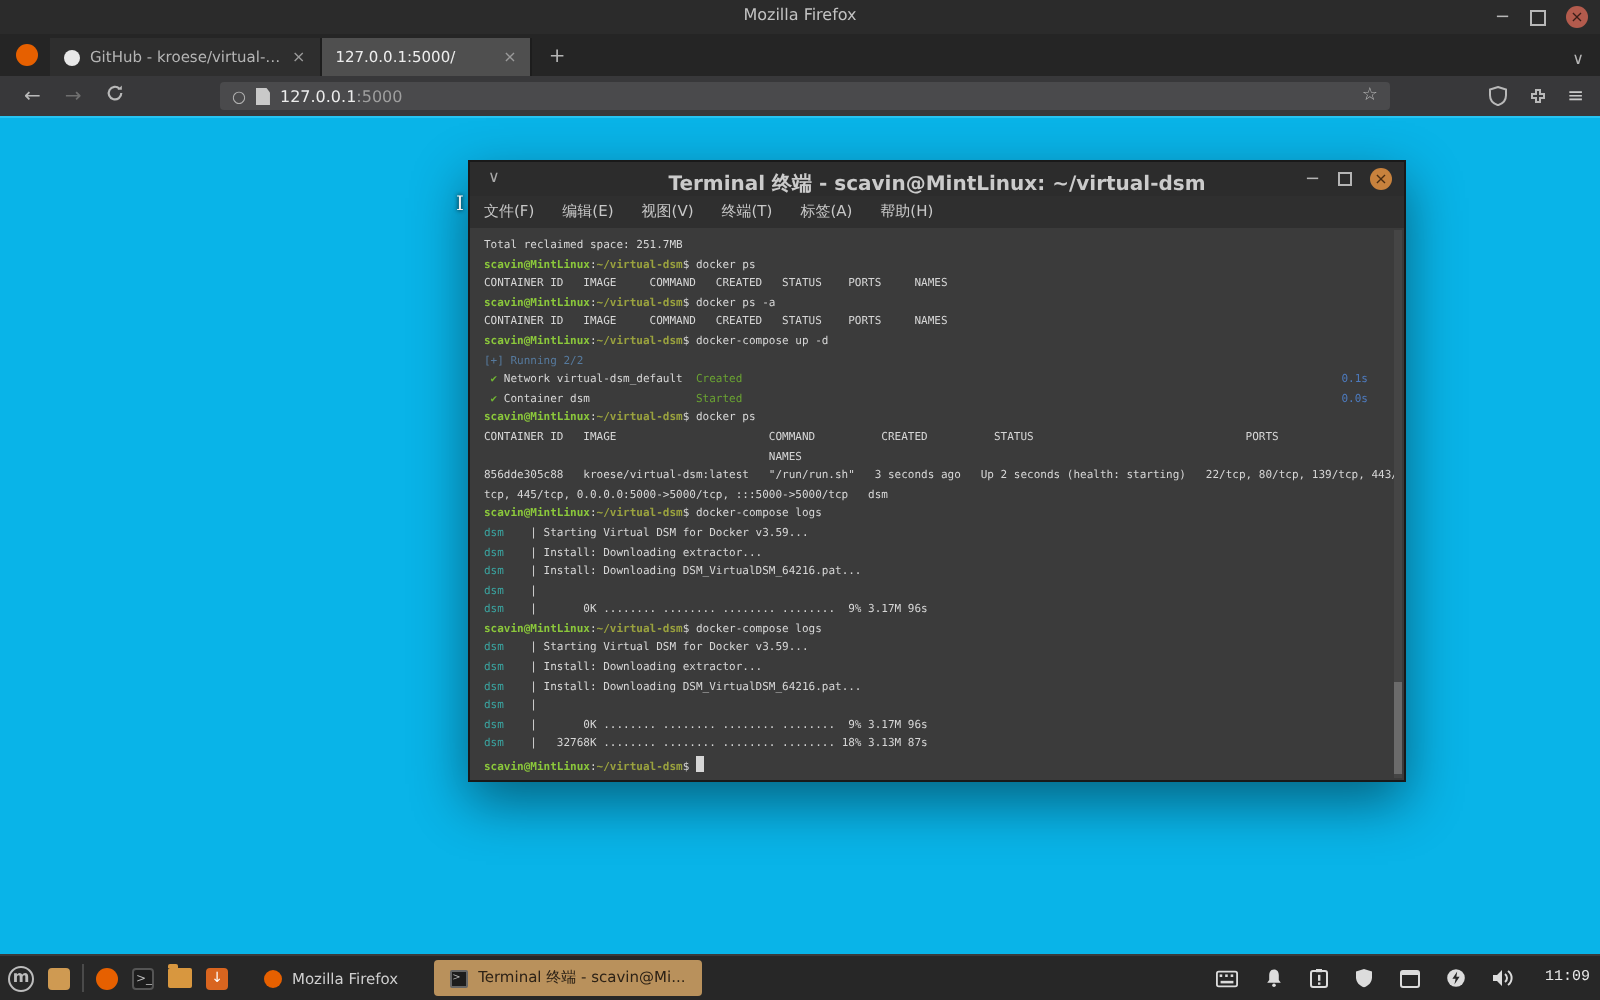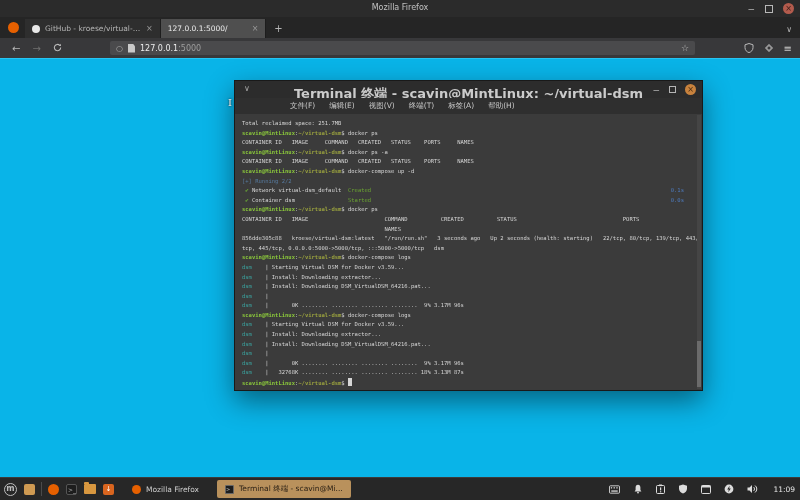--- a/index.html
+++ b/index.html
@@ -36,26 +36,26 @@
   .nav-right{position:absolute;right:8px;top:3px;display:flex;gap:10px;align-items:center;height:14px;}
   .nav-right svg{display:block;}
   .nav-ic-ham{color:#c9c9c9;font-size:10px;}
 
   .ff-page{position:absolute;top:58px;left:0;right:0;bottom:22px;background:#09b4e8;border-top:1px solid #27c4f2;}
 
   
   .term{position:absolute;left:234px;top:80px;width:469px;height:311px;background:#3b3b3b;border:1px solid #191919;box-sizing:border-box;box-shadow:0 10px 26px rgba(0,0,0,.45);}
   .term-titlebar{position:absolute;top:0;left:0;right:0;height:17px;background:#2c2c2c;border-bottom:1px solid #222;}
   .term-chevron{position:absolute;left:9px;top:3px;color:#a8a8a8;font-size:8px;}
-  .term-title{position:absolute;left:0;right:0;top:4px;text-align:center;font-size:13px;font-weight:bold;color:#cbcbcb;}
+  .term-title{position:absolute;left:0;right:0;top:4px;text-align:center;font-size:10px;font-weight:bold;color:#cbcbcb;}
   .term-btns{position:absolute;right:6px;top:3px;display:flex;gap:9px;align-items:center;}
   .term-min{color:#b5b5b5;font-size:9px;line-height:10px;}
   .term-max{width:5px;height:5px;border:1px solid #b5b5b5;}
   .term-close{width:11px;height:11px;border-radius:50%;background:#c8823d;color:#4a2c10;font-size:8px;line-height:11px;text-align:center;}
-  .term-menubar{position:absolute;top:17px;left:0;right:0;height:16px;background:#2f2f2f;display:flex;align-items:center;border-bottom:6px solid #a3a3a3;padding-left:48px;}
+  .term-menubar{position:absolute;top:17px;left:0;right:0;height:16px;background:#2f2f2f;display:flex;align-items:center;border-bottom:6px solid #a3a3a3;}
   .term-menu-item{font-size:7.5px;color:#c8c8c8;padding:0 7px;}
   .term-content{position:absolute;top:33px;left:0;right:0;bottom:0;background:#3b3b3b;padding:5px 10px 0 7px;overflow:hidden;font-family:"DejaVu Sans Mono",monospace;font-size:5.5px;line-height:9.6px;}
   .tline{white-space:pre;color:#d6d6d6;}
   .t-d{color:#d6d6d6;}
   .t-g{color:#8bc83b;font-weight:bold;}
   .t-p{color:#9aa23e;font-weight:bold;}
   .t-b{color:#567a9e;}
   .t-ck{color:#70b433;}
   .t-ok{color:#6aa332;}
   .t-tr{color:#4d7bbf;}
@@ -77,21 +77,21 @@
   .l-ff{width:11px;height:11px;border-radius:50%;background:#e66000;}
   .l-term{width:11px;height:11px;background:#1d1d1d;border:1px solid #555;border-radius:2px;box-sizing:border-box;color:#bbb;font-size:6px;line-height:9px;padding-left:1px;}
   .l-folder{width:12px;height:10px;background:#d8973f;border-radius:1px;position:relative;}
   .l-folder:before{content:"";position:absolute;top:-2px;left:0;width:5px;height:2px;background:#d8973f;border-radius:1px 1px 0 0;}
   .l-soft{width:11px;height:11px;background:#d9651f;border-radius:2px;color:#fff;font-size:7px;line-height:11px;text-align:center;}
   .task{display:flex;align-items:center;gap:5px;height:18px;padding:0 8px;margin-left:10px;font-size:7.5px;color:#cfcfcf;border-radius:2px;max-width:130px;}
   .task .ticon-ff{width:9px;height:9px;border-radius:50%;background:#e66000;flex:0 0 auto;}
   .task .ticon-term{width:9px;height:9px;background:#1d1d1d;border:1px solid #666;border-radius:1px;box-sizing:border-box;color:#bbb;font-size:5px;line-height:7px;flex:0 0 auto;}
   .task.active{background:#b9915c;color:#2d2216;}
   .task .tsklabel{white-space:nowrap;overflow:hidden;text-overflow:ellipsis;}
-  .tray{margin-left:auto;display:flex;align-items:center;gap:13px;padding-right:5px;}
+  .tray{margin-left:auto;display:flex;align-items:center;gap:13px;padding-right:5px;font-family:Liberation Mono, monospace;}
   .tray svg{display:block;}
   .clock{font-size:7.5px;color:#e8e8e8;margin-left:2px;}
 </style>
 </head>
 <body>
 
 <div class="screen">
 
   <div class="ff-titlebar">
     <div class="ff-title">Mozilla Firefox</div>

